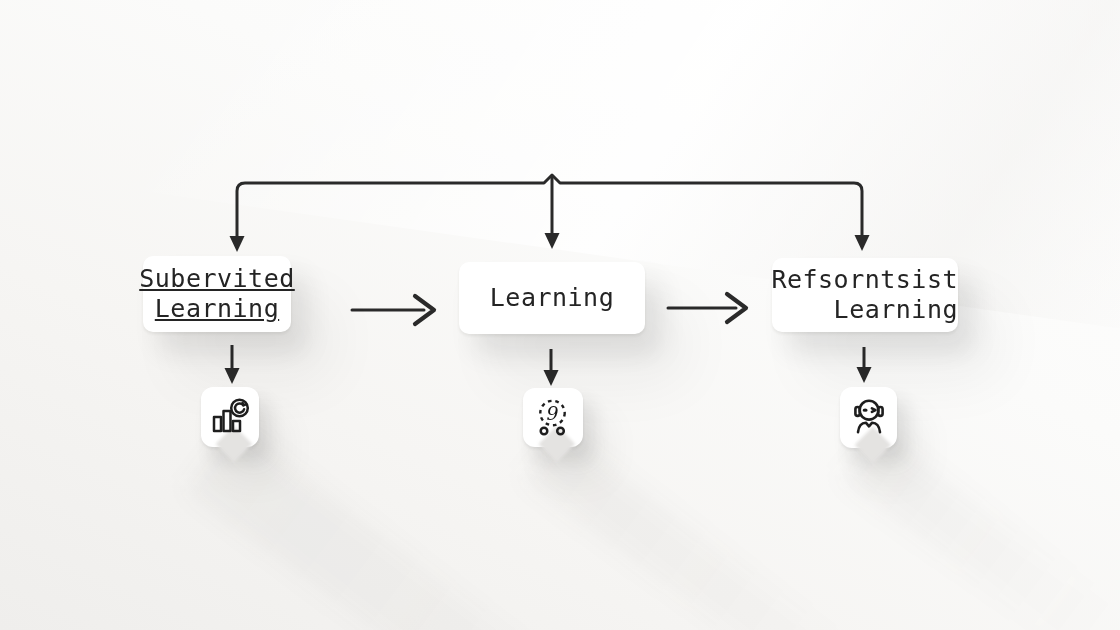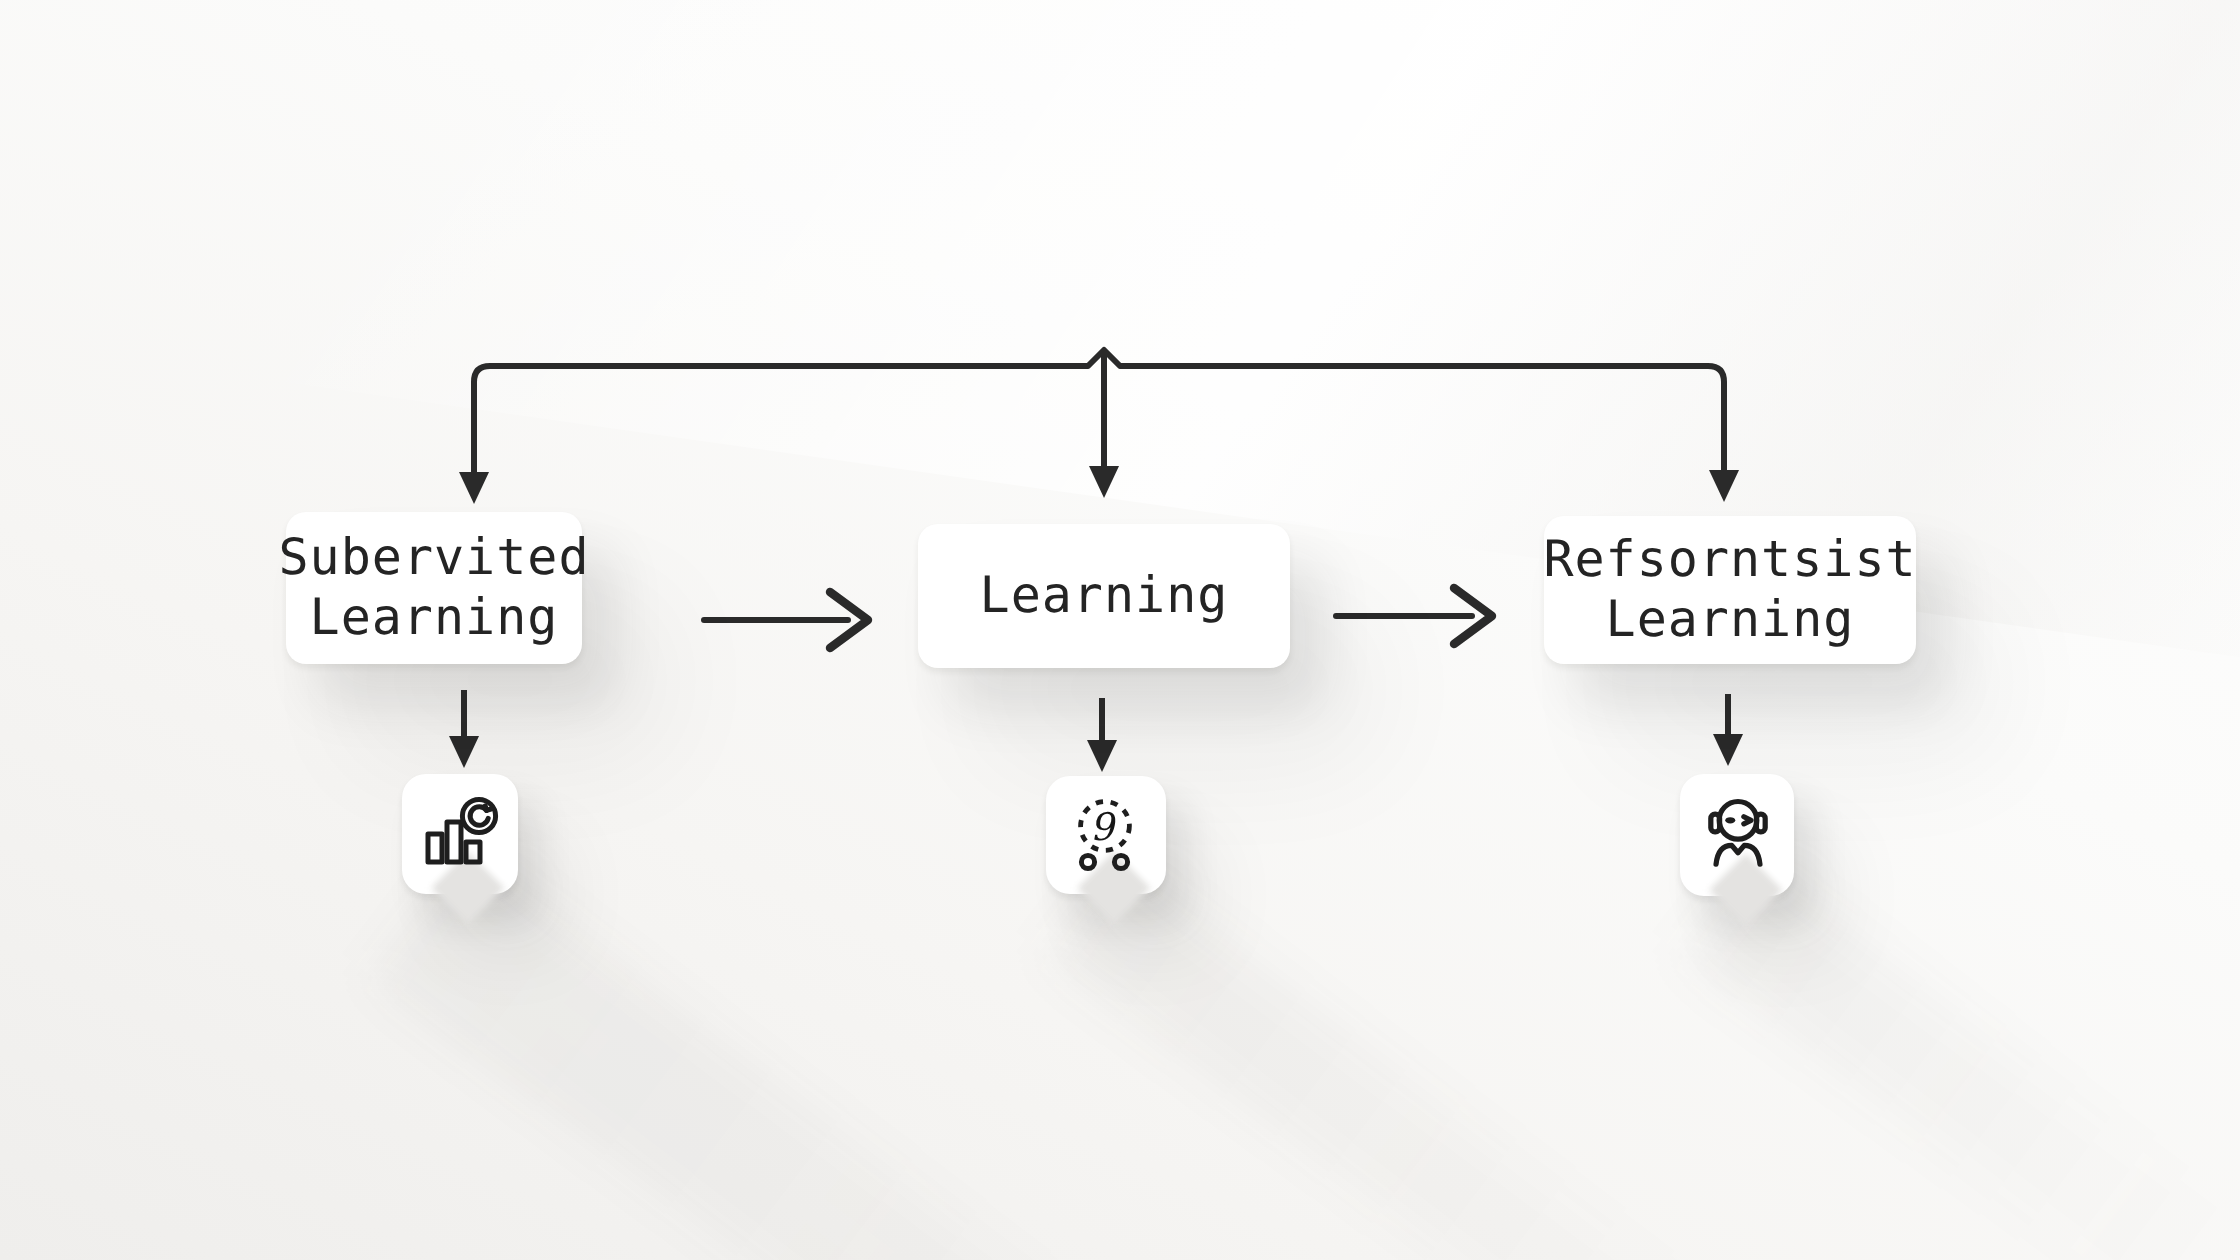--- a/index.html
+++ b/index.html
@@ -23,23 +23,23 @@
   .ln-cap{stroke-linecap:round;}
   .head{fill:var(--line,#2a2a2a);stroke:none;}
   .chev{stroke:var(--line,#2a2a2a);fill:none;stroke-width:4.2;stroke-linecap:round;stroke-linejoin:round;}
 
   .node{
     position:absolute;z-index:3;background:var(--node,#ffffff);border-radius:10px;
     display:flex;flex-direction:column;align-items:center;justify-content:center;
     font-size:25px;line-height:1.22;color:var(--text,#242424);letter-spacing:.5px;
     box-shadow:0 2px 3px rgba(40,38,35,.07),16px 20px 26px rgba(40,38,35,.10),38px 46px 60px rgba(40,38,35,.055);
   }
-  #node-supervised{left:143px;top:256px;width:148px;height:76px;}
+  #node-supervised{left:143px;top:256px;width:148px;height:76px;text-decoration:underline;}
   #node-unsupervised{left:459px;top:262px;width:186px;height:72px;}
-  #node-reinforcement{left:772px;top:258px;width:186px;height:74px;}
+  #node-reinforcement{left:772px;top:258px;width:186px;height:74px;align-items:flex-end;}
 
   .icon-box{
     position:absolute;z-index:3;background:var(--node,#ffffff);border-radius:12px;
     display:flex;align-items:center;justify-content:center;
     box-shadow:0 2px 3px rgba(40,38,35,.08),10px 13px 18px rgba(40,38,35,.11),24px 30px 38px rgba(40,38,35,.06);
   }
   .icon-box::after{ 
     content:"";position:absolute;left:50%;top:calc(100% - 16px);width:26px;height:26px;
     background:#e4e3e1;transform:translateX(-35%) rotate(45deg);z-index:-1;filter:blur(1.5px);
   }

